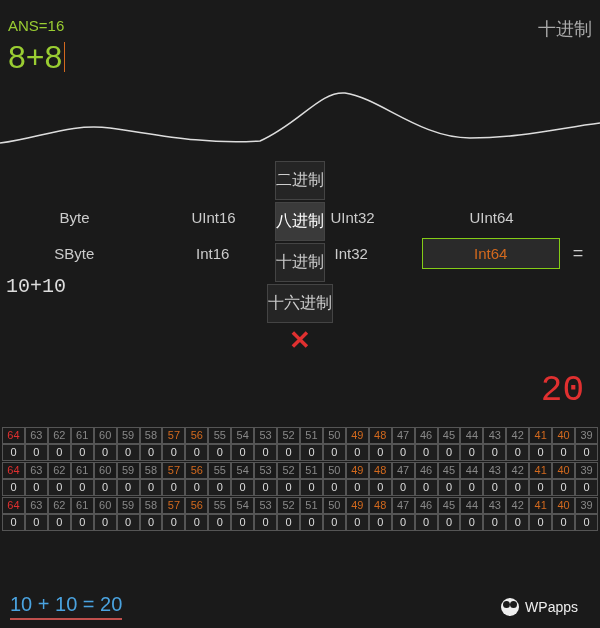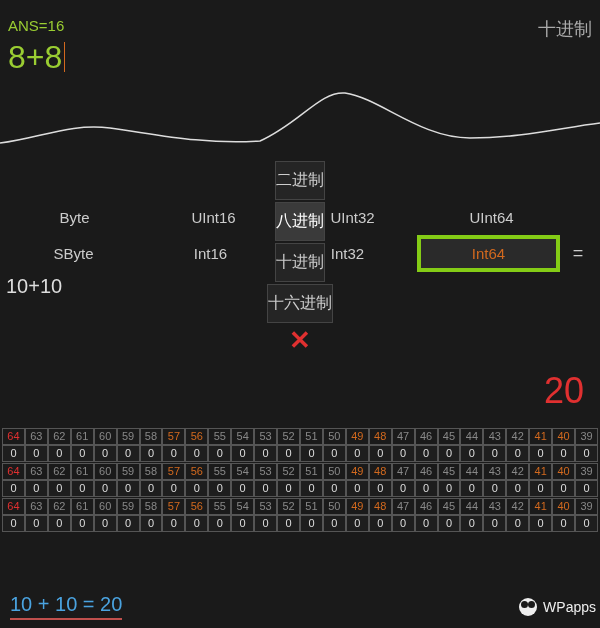--- a/index.html
+++ b/index.html
@@ -85,32 +85,33 @@
   .type-cell {
     flex: 1;
     text-align: center;
     font-size: 15px;
     color: #ccc;
     padding: 6px 0;
     cursor: pointer;
   }
   .type-cell.active {
     color: #D2691E;
-    border: 4px solid #84cc16;
+    border: 1px solid #84cc16;
     background: #2a2a2a;
   }
   .eq-cell {
     width: 32px;
     text-align: center;
     font-size: 18px;
     color: #ccc;
     cursor: pointer;
   }
   .work-area {
     padding: 2px 6px 0 6px;
+    font-family: Liberation Mono, monospace;
   }
   .work-input {
     font-size: 20px;
     color: #ddd;
     padding: 2px 0;
   }
   .spacer { height: 70px; }
   .result {
     text-align: right;
     color: #e03030;
@@ -135,21 +136,21 @@
   }
   .bitidx { color: #888; }
   .bitidx.byteedge { color: #D2691E; }
   .bitidx.first { color: #e03030; }
   .bitval { color: #ddd; background: #1e1e1e; }
   .bitblock { margin-bottom: 1px; }
   .footer {
     position: absolute;
     bottom: 8px;
     left: 10px;
-    right: 4px;
+    right: 22px;
     display: flex;
     justify-content: space-between;
     align-items: center;
   }
   .footer-expr {
     color: #4aa3e0;
     font-size: 20px;
     border-bottom: 2px solid #c0504d;
     padding-bottom: 2px;
   }

